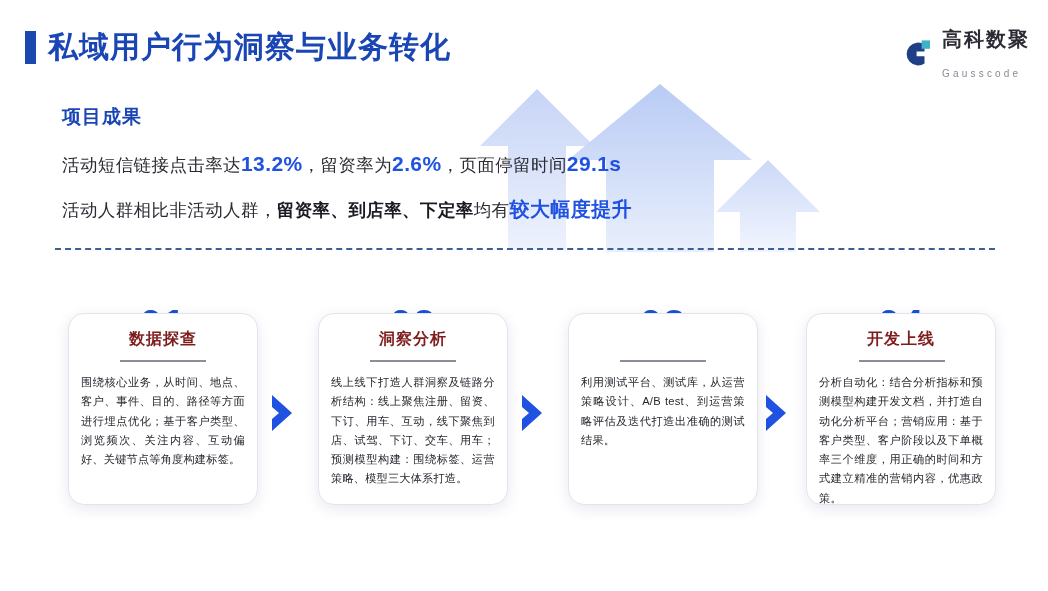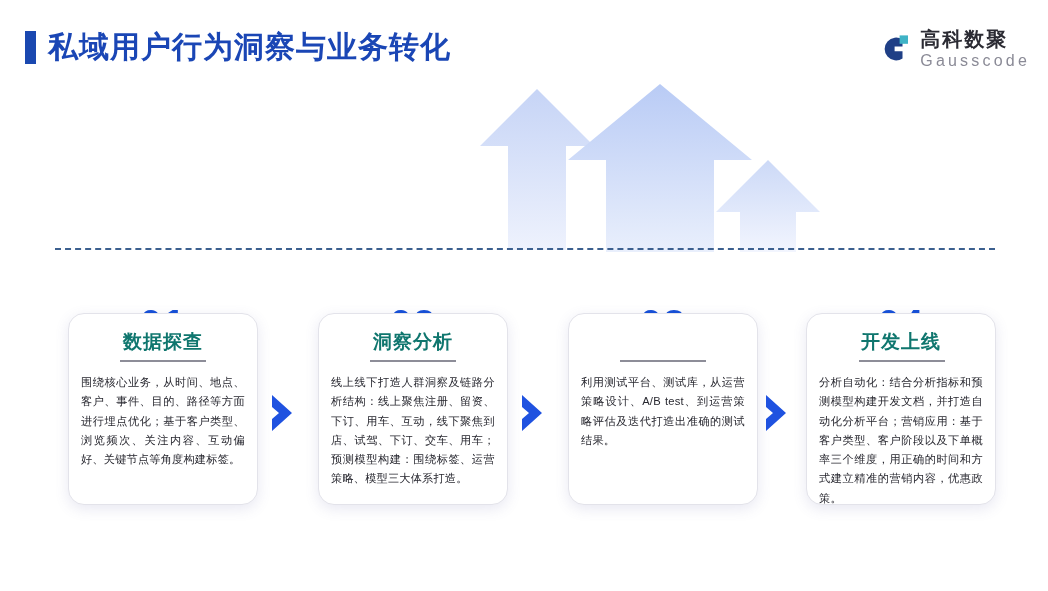--- a/index.html
+++ b/index.html
@@ -17,23 +17,23 @@
     position:absolute;left:25px;top:22px;width:11px;height:33px;
     background:#1a48b0;
   }
   .page-title{
     position:absolute;left:48px;top:18px;
     font-size:30px;font-weight:bold;color:#1a46b5;
     letter-spacing:1px;white-space:nowrap;
   }
   .logo{position:absolute;right:18px;top:20px;display:flex;align-items:center;gap:9px;}
   .logo-mark{position:relative;width:34px;height:34px;flex:0 0 34px;}
-  .logo-text{display:flex;flex-direction:column;line-height:1;}
+  .logo-text{display:flex;flex-direction:column;line-height:1;gap:16px;}
   .logo-cn{font-size:20px;font-weight:bold;color:#2b2b33;letter-spacing:2px;}
-  .logo-en{font-size:16px;color:#8a8a96;letter-spacing:3.2px;margin-top:4px;}
+  .logo-en{font-size:10px;color:#8a8a96;letter-spacing:3.2px;margin-top:4px;}
 
   
   .arrows{position:absolute;left:0;top:0;width:1048px;height:260px;pointer-events:none;}
 
   
   .results{position:absolute;left:62px;top:104px;width:660px;}
   .results-heading{
     font-size:19px;font-weight:bold;color:#1a46b5;letter-spacing:1px;
   }
   .results-line{
@@ -61,21 +61,21 @@
     box-sizing:border-box;
   }
   .step-num{
     position:absolute;top:-45px;left:0;width:190px;text-align:center;
     font-size:40px;font-weight:bold;color:#1550d8;letter-spacing:1px;
     line-height:1;
     margin-top:36px;
   }
   .step-title{
     position:absolute;top:16px;left:0;width:190px;text-align:center;
-    font-size:19px;font-weight:bold;color:#0f766e;letter-spacing:1px;
+    font-size:16px;font-weight:bold;color:#7f1d1d;letter-spacing:1px;
   }
   .step-rule{
     position:absolute;top:47px;left:50%;transform:translateX(-50%);
     width:86px;height:2px;background:#8d8d98;
   }
   .step-body{
     position:absolute;top:60px;left:13px;width:164px;
     font-size:11.2px;line-height:1.72;color:#27272f;
     text-align:justify;letter-spacing:.2px;
   }
@@ -130,20 +130,31 @@
           <rect x="22.6" y="3.4" width="8.4" height="8.4" fill="#3fb3c6"></rect>
         </svg>
       </div>
       <div class="logo-text">
         <span class="logo-cn">高科数聚</span>
         <span class="logo-en">Gausscode</span>
       </div>
     </div>
   </div>
 
+  <div class="results">
+    <div class="results-heading">项目成果</div>
+
+    <div class="results-line">
+      <span>活动短信链接点击率达</span><span class="hl-num">13.2%</span><span>，留资率为</span><span class="hl-num">2.6%</span><span>，页面停留时间</span><span class="hl-num">29.1s</span>
+    </div>
+
+    <div class="results-line second">
+      <span>活动人群相比非活动人群，</span><span class="bold-cn">留资率、到店率、下定率</span><span>均有</span><span class="hl-phrase">较大幅度提升</span>
+    </div>
+  </div>
 
   <div class="divider"></div>
 
   <div class="steps">
 
     <div class="step s1">
       <div class="step-num">01</div>
       <div class="card"></div>
       <div class="step-title">数据探查</div>
       <div class="step-rule"></div>

